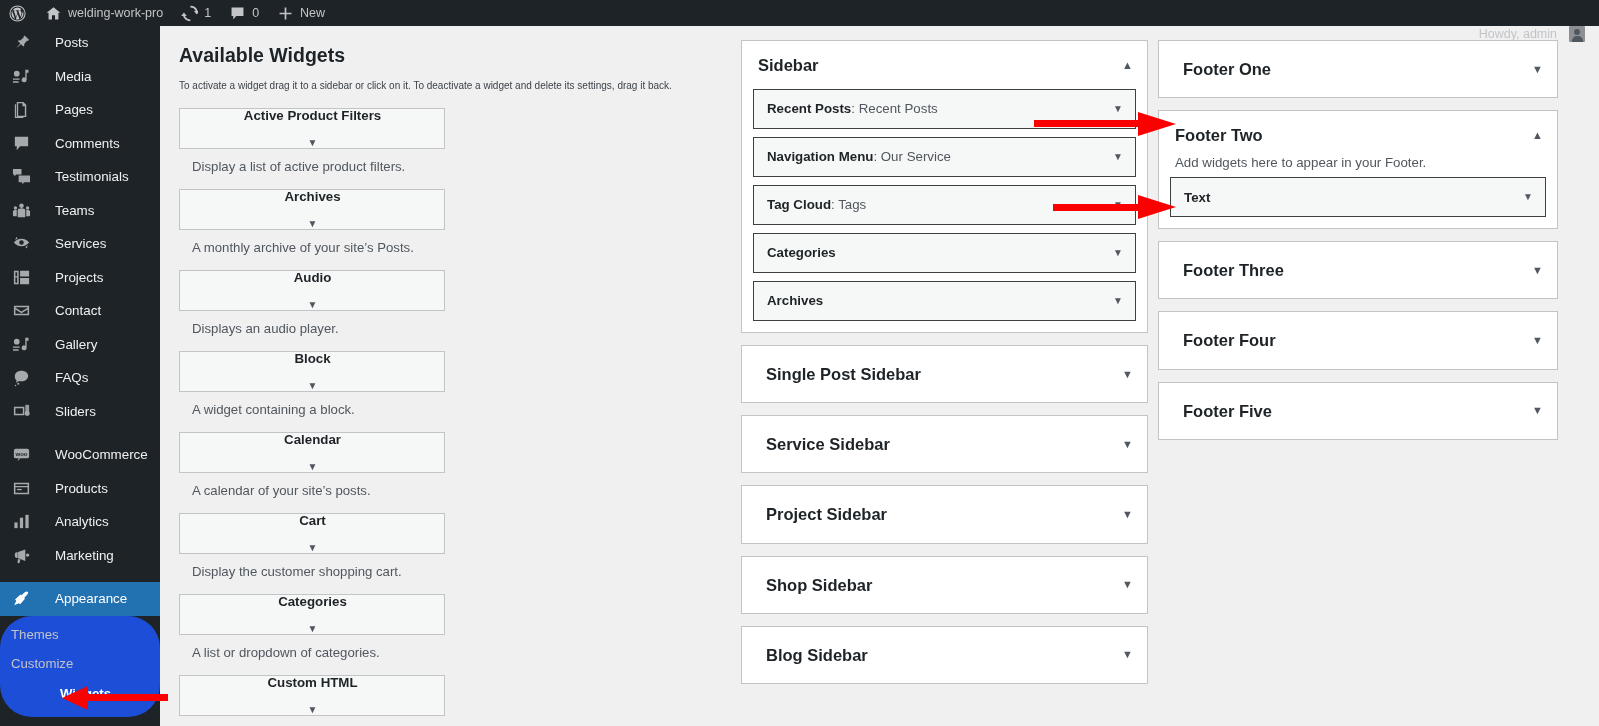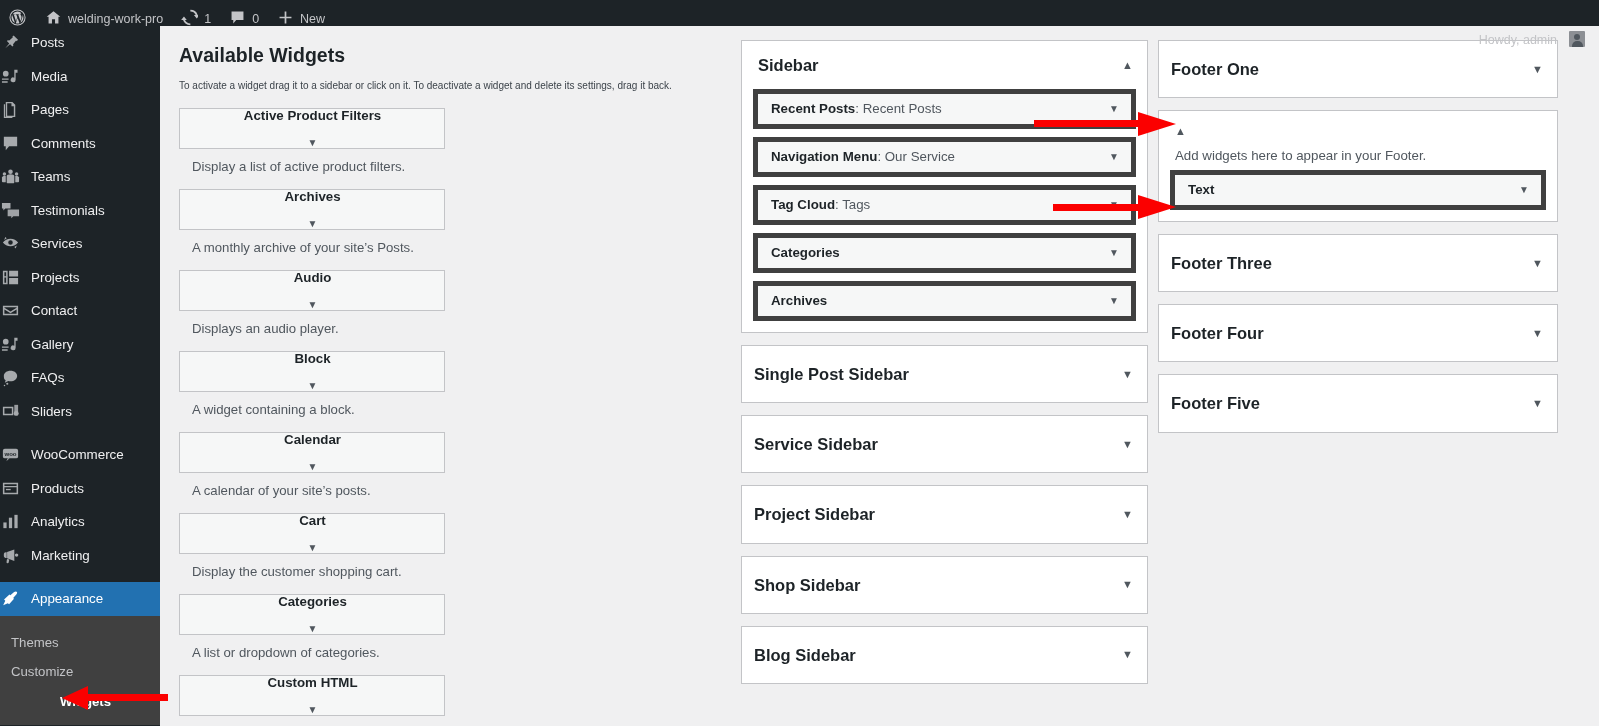--- a/index.html
+++ b/index.html
@@ -15,21 +15,21 @@
 
   
   #adminbar {
     position: absolute; top: 0; left: 0; width: 1599px; height: 26px;
     background: #1d2327; color: #c3c4c7;
     display: flex; align-items: center;
     font-size: 12.5px;
     z-index: 50;
   }
   .ab-item {
-    display: flex; align-items: flex-end; gap: 6px;
+    display: flex; align-items: center; gap: 6px;
     height: 26px; padding: 0 9px; color: #c3c4c7; white-space: nowrap;
   }
   .ab-item.wplogo { padding: 0 10px 0 9px; }
   .ab-spacer { flex: 1 1 auto; }
   .ab-avatar {
     width: 16px; height: 16px; background: #8c8f94;
     display: inline-block; position: relative; border-radius: 1px;
     margin-left: 6px;
   }
   .ab-avatar::before {
@@ -43,42 +43,42 @@
   .ab-icon { width: 17px; height: 17px; display: inline-block; }
   .ab-icon svg { display: block; }
 
   
   #adminmenu {
     position: absolute; top: 26px; left: 0; width: 160px; height: 700px;
     background: #1d2327;
     font-size: 13.4px;
   }
   .menu-item {
-    display: flex; align-items: center; gap: 11px;
-    height: 33.5px; 
+    display: flex; align-items: center; gap: 24px;
+    height: 33.5px; padding-left: 11px;
     color: #f0f0f1; position: relative;
   }
   .menu-item .mi-icon {
     width: 20px; height: 20px; display: flex; align-items: center; justify-content: center;
     color: #a7aaad; flex: 0 0 20px;
   }
   .menu-item .mi-icon svg { display: block; }
   .menu-item .mi-label { line-height: 1; }
   .menu-sep { height: 10px; }
   .menu-item.current {
     background: #2271b1; color: #fff; font-weight: 400;
   }
   .menu-item.current .mi-icon { color: #fff; }
   .menu-item.current::after {
     content: ""; position: absolute; right: -8px; top: 50%;
     transform: translateY(-50%);
     border-style: solid; border-width: 8px 0 8px 8px;
     border-color: transparent transparent transparent #2271b1;
   }
-  .submenu { background: #404040; padding: 12px 0 8px 0; }
+  .submenu { background: #1d4ed8; padding: 4px 0 8px 0; border-radius: 32px; }
   .submenu-item {
     padding: 6px 0 6px 11px; color: #c3c4c7; font-size: 13.2px; line-height: 1.35;
   }
   .submenu-item.current { color: #fff; font-weight: bold; text-align: center; }
 
   
   #wpbody {
     position: absolute; top: 26px; left: 160px; width: 1439px; height: 700px;
     background: #f0f0f1;
   }
@@ -133,31 +133,31 @@
     font-size: 16.5px; font-weight: bold; color: #1d2327;
     flex: 1 1 auto; line-height: 1.1;
   }
   .sb-toggle { color: #50575e; font-size: 11px; line-height: 1; }
   .sb-body { padding: 0 11px 11px 11px; }
   .sb-desc {
     font-size: 13.3px; color: #50575e;
     padding: 0 11px 4px 16px; margin-top: -6px; line-height: 1.5;
   }
   .sb-widget {
-    background: #f6f7f7; border: 5px solid #404040;
+    background: #f6f7f7; border: 1px solid #404040;
     height: 40px; display: flex; align-items: center;
     padding: 0 12px 0 13px; margin-bottom: 8px;
   }
   .sb-widget:last-child { margin-bottom: 0; }
   .sb-widget .sw-title {
     flex: 1 1 auto; font-size: 13.3px; color: #50575e; line-height: 1;
   }
   .sb-widget .sw-title b { color: #1d2327; font-weight: bold; }
   .sb-widget .sw-arrow { color: #50575e; font-size: 10px; line-height: 1; }
-  .panel-collapsed .sb-head { padding: 19px 14px 19px 12px; }
+  .panel-collapsed .sb-head { padding: 19px 14px 19px 24px; }
 
   
   #arrows { position: absolute; top: 0; left: 0; width: 1599px; height: 726px;
             pointer-events: none; z-index: 60; }
 </style>
 </head>
 <body>
 
 <div id="adminbar">
   <div class="ab-item wplogo">
@@ -238,38 +238,38 @@
         <span class="mi-icon">
           <svg width="19" height="19" viewBox="0 0 20 20" fill="currentColor">
             <path d="M3 3h14v10H8.5L5 17v-4H3V3z"></path>
           </svg>
         </span>
         <span class="mi-label">Comments</span>
       </div>
       <div class="menu-item">
         <span class="mi-icon">
           <svg width="19" height="19" viewBox="0 0 20 20" fill="currentColor">
+            <path d="M1 2h9v6H4.5L2.5 10V8H1V2z"></path>
+            <path d="M7 9h12v7H13l-2.2 2.2V16H7V9z" fill-opacity=".95"></path>
+          </svg>
+        </span>
+        <span class="mi-label">Testimonials</span>
+      </div>
+      <div class="menu-item">
+        <span class="mi-icon">
+          <svg width="19" height="19" viewBox="0 0 20 20" fill="currentColor">
             <circle cx="10" cy="5" r="2.4"></circle>
             <path d="M6 9.5c0-1 1.8-1.8 4-1.8s4 .8 4 1.8V16c0 .6-.5 1-1 1h-6c-.5 0-1-.4-1-1V9.5z"></path>
             <circle cx="3.6" cy="7.4" r="1.8"></circle>
             <path d="M1 11c0-.9 1.2-1.6 2.6-1.6.5 0 1 .1 1.4.2V16H2c-.6 0-1-.4-1-1v-4z"></path>
             <circle cx="16.4" cy="7.4" r="1.8"></circle>
             <path d="M19 11c0-.9-1.2-1.6-2.6-1.6-.5 0-1 .1-1.4.2V16H18c.6 0 1-.4 1-1v-4z"></path>
           </svg>
         </span>
         <span class="mi-label">Teams</span>
-      </div>
-      <div class="menu-item">
-        <span class="mi-icon">
-          <svg width="19" height="19" viewBox="0 0 20 20" fill="currentColor">
-            <path d="M1 2h9v6H4.5L2.5 10V8H1V2z"></path>
-            <path d="M7 9h12v7H13l-2.2 2.2V16H7V9z" fill-opacity=".95"></path>
-          </svg>
-        </span>
-        <span class="mi-label">Testimonials</span>
       </div>
       <div class="menu-item">
         <span class="mi-icon">
           <svg width="19" height="19" viewBox="0 0 20 20" fill="currentColor">
             <path d="M10 5c3.3 0 6.2 1.6 8 4-1.8 2.4-4.7 4-8 4S3.8 11.4 2 9c1.8-2.4 4.7-4 8-4zm0 1.6A2.4 2.4 0 1 0 10 11.4 2.4 2.4 0 0 0 10 6.6z"></path>
             <path d="M4.5 3.2 6 4.6 3.4 6.2zM15.5 15.2 14 13.8l2.6-1.6z"></path>
           </svg>
         </span>
         <span class="mi-label">Services</span>
       </div>
@@ -505,20 +505,21 @@
 
     <div id="footers-col">
         <div class="sb-panel panel-collapsed">  
           <div class="sb-head">    
             <span class="sb-name">Footer One</span>    
             <span class="sb-toggle">▼</span>  
           </div>
         </div>
         <div class="sb-panel">  
           <div class="sb-head">    
+            <span class="sb-name">Footer Two</span>    
             <span class="sb-toggle">▲</span>  
           </div>  
           <div class="sb-desc">Add widgets here to appear in your Footer.</div>  
           <div class="sb-body">    
             <div class="sb-widget">      
               <span class="sw-title"><b>Text</b></span>      
               <span class="sw-arrow">▼</span>    
             </div>  
           </div>
         </div>

